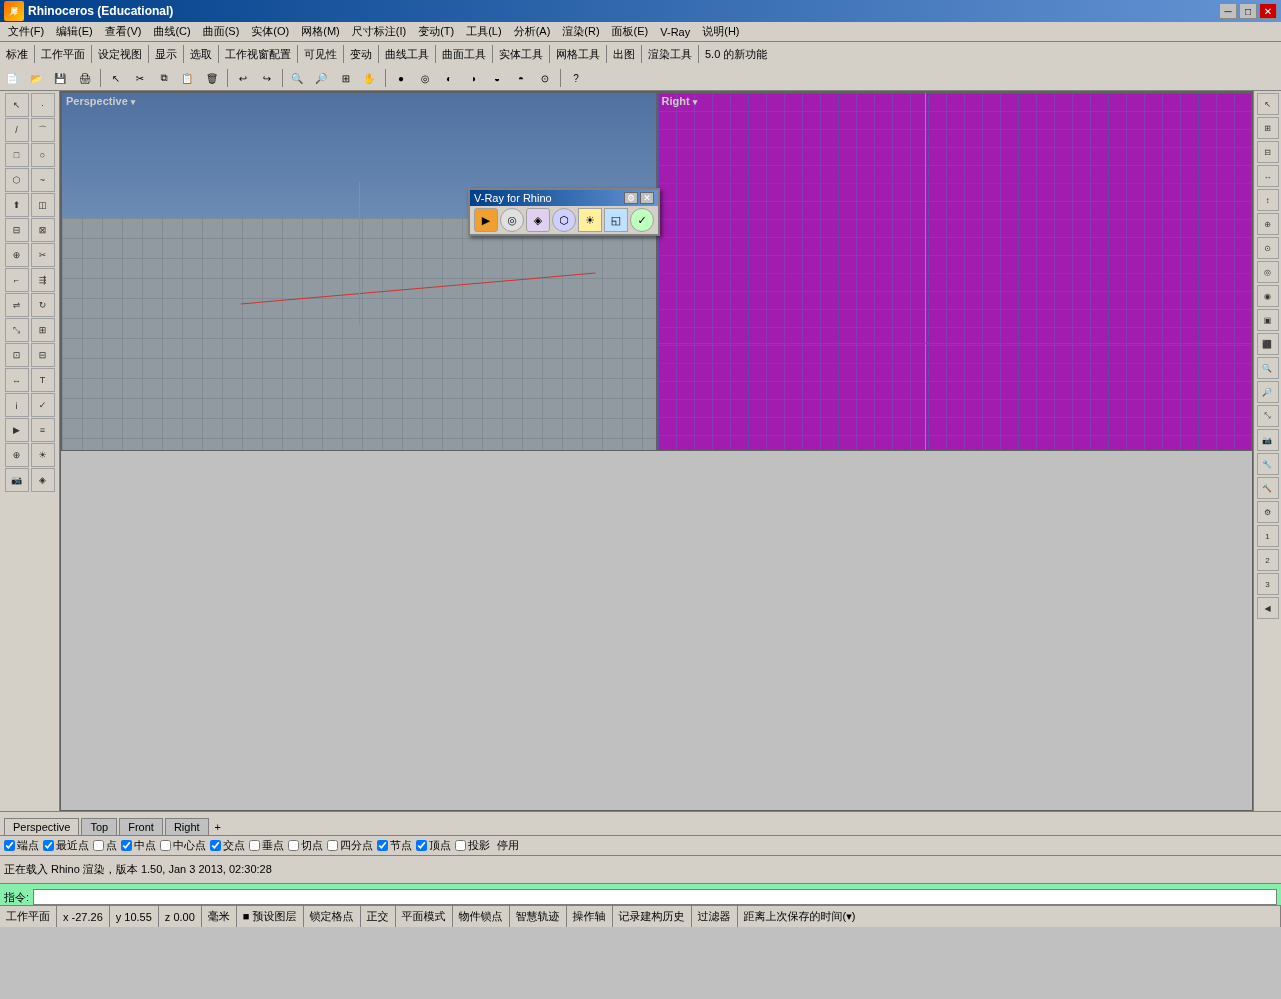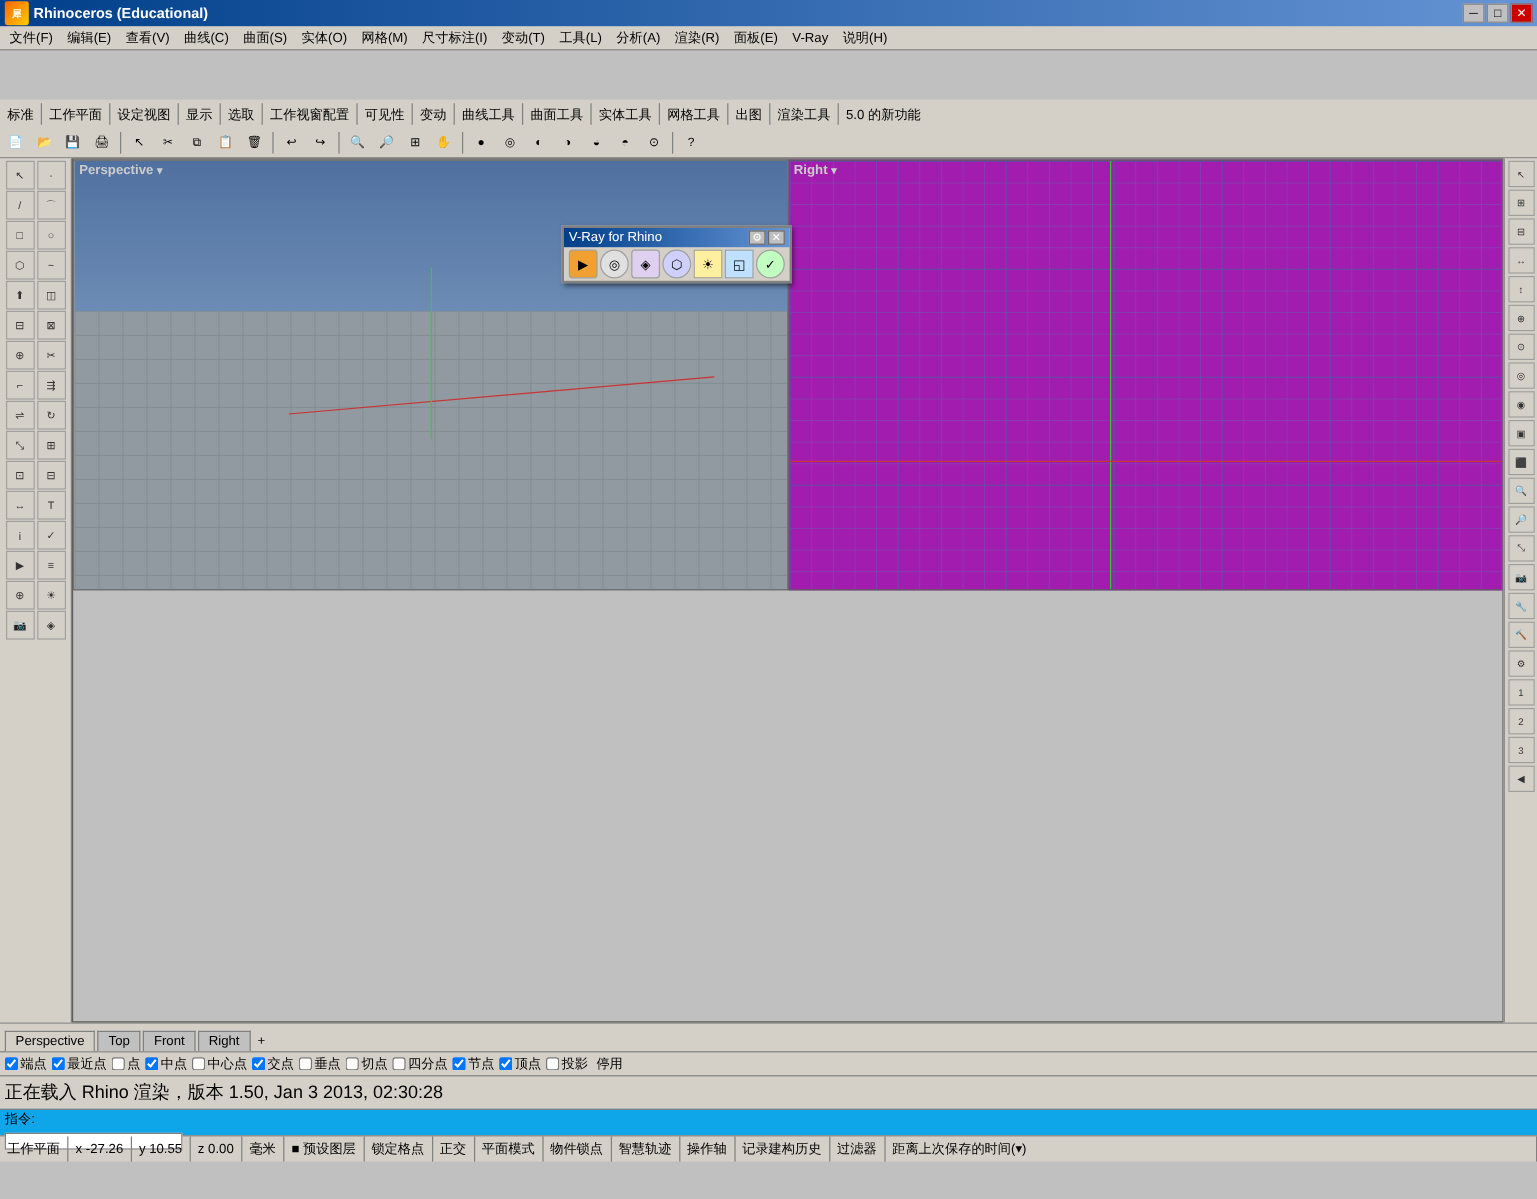--- a/index.html
+++ b/index.html
@@ -49,21 +49,20 @@
       padding: 2px 6px;
       font-size: 11px;
       cursor: pointer;
       white-space: nowrap;
     }
 
     
     #toolbar-area {
       background: #d4d0c8;
       border-bottom: 1px solid #808080;
-      margin-top: 41px;
     }
     #toolbar-row1 {
       display: flex;
       align-items: center;
       padding: 1px 2px;
       gap: 0px;
       flex-wrap: nowrap;
       height: 24px;
     }
     #toolbar-row2 {
@@ -232,34 +231,33 @@
 
     
     #status-bar {
       height: 28px;
       background: #d4d0c8;
       border-top: 1px solid #808080;
       display: flex;
       align-items: center;
       padding: 8px 4px;
       gap: 4px;
-      font-size: 15px;
+      font-size: 11px;
     }
 
     
     #command-bar {
       height: 22px;
-      background: #0ea5e9;
+      background: #86efac;
       border-top: 1px solid #808080;
       display: flex;
-      align-items: flex-start;
+      align-items: flex-end;
       padding: 0 4px;
       gap: 4px;
       font-size: 11px;
-      flex-direction: column;
     }
     #command-input {
       flex: 1;
       height: 16px;
       border: 1px solid #808080;
       background: white;
       font-size: 11px;
       padding: 0 2px;
     }
 

